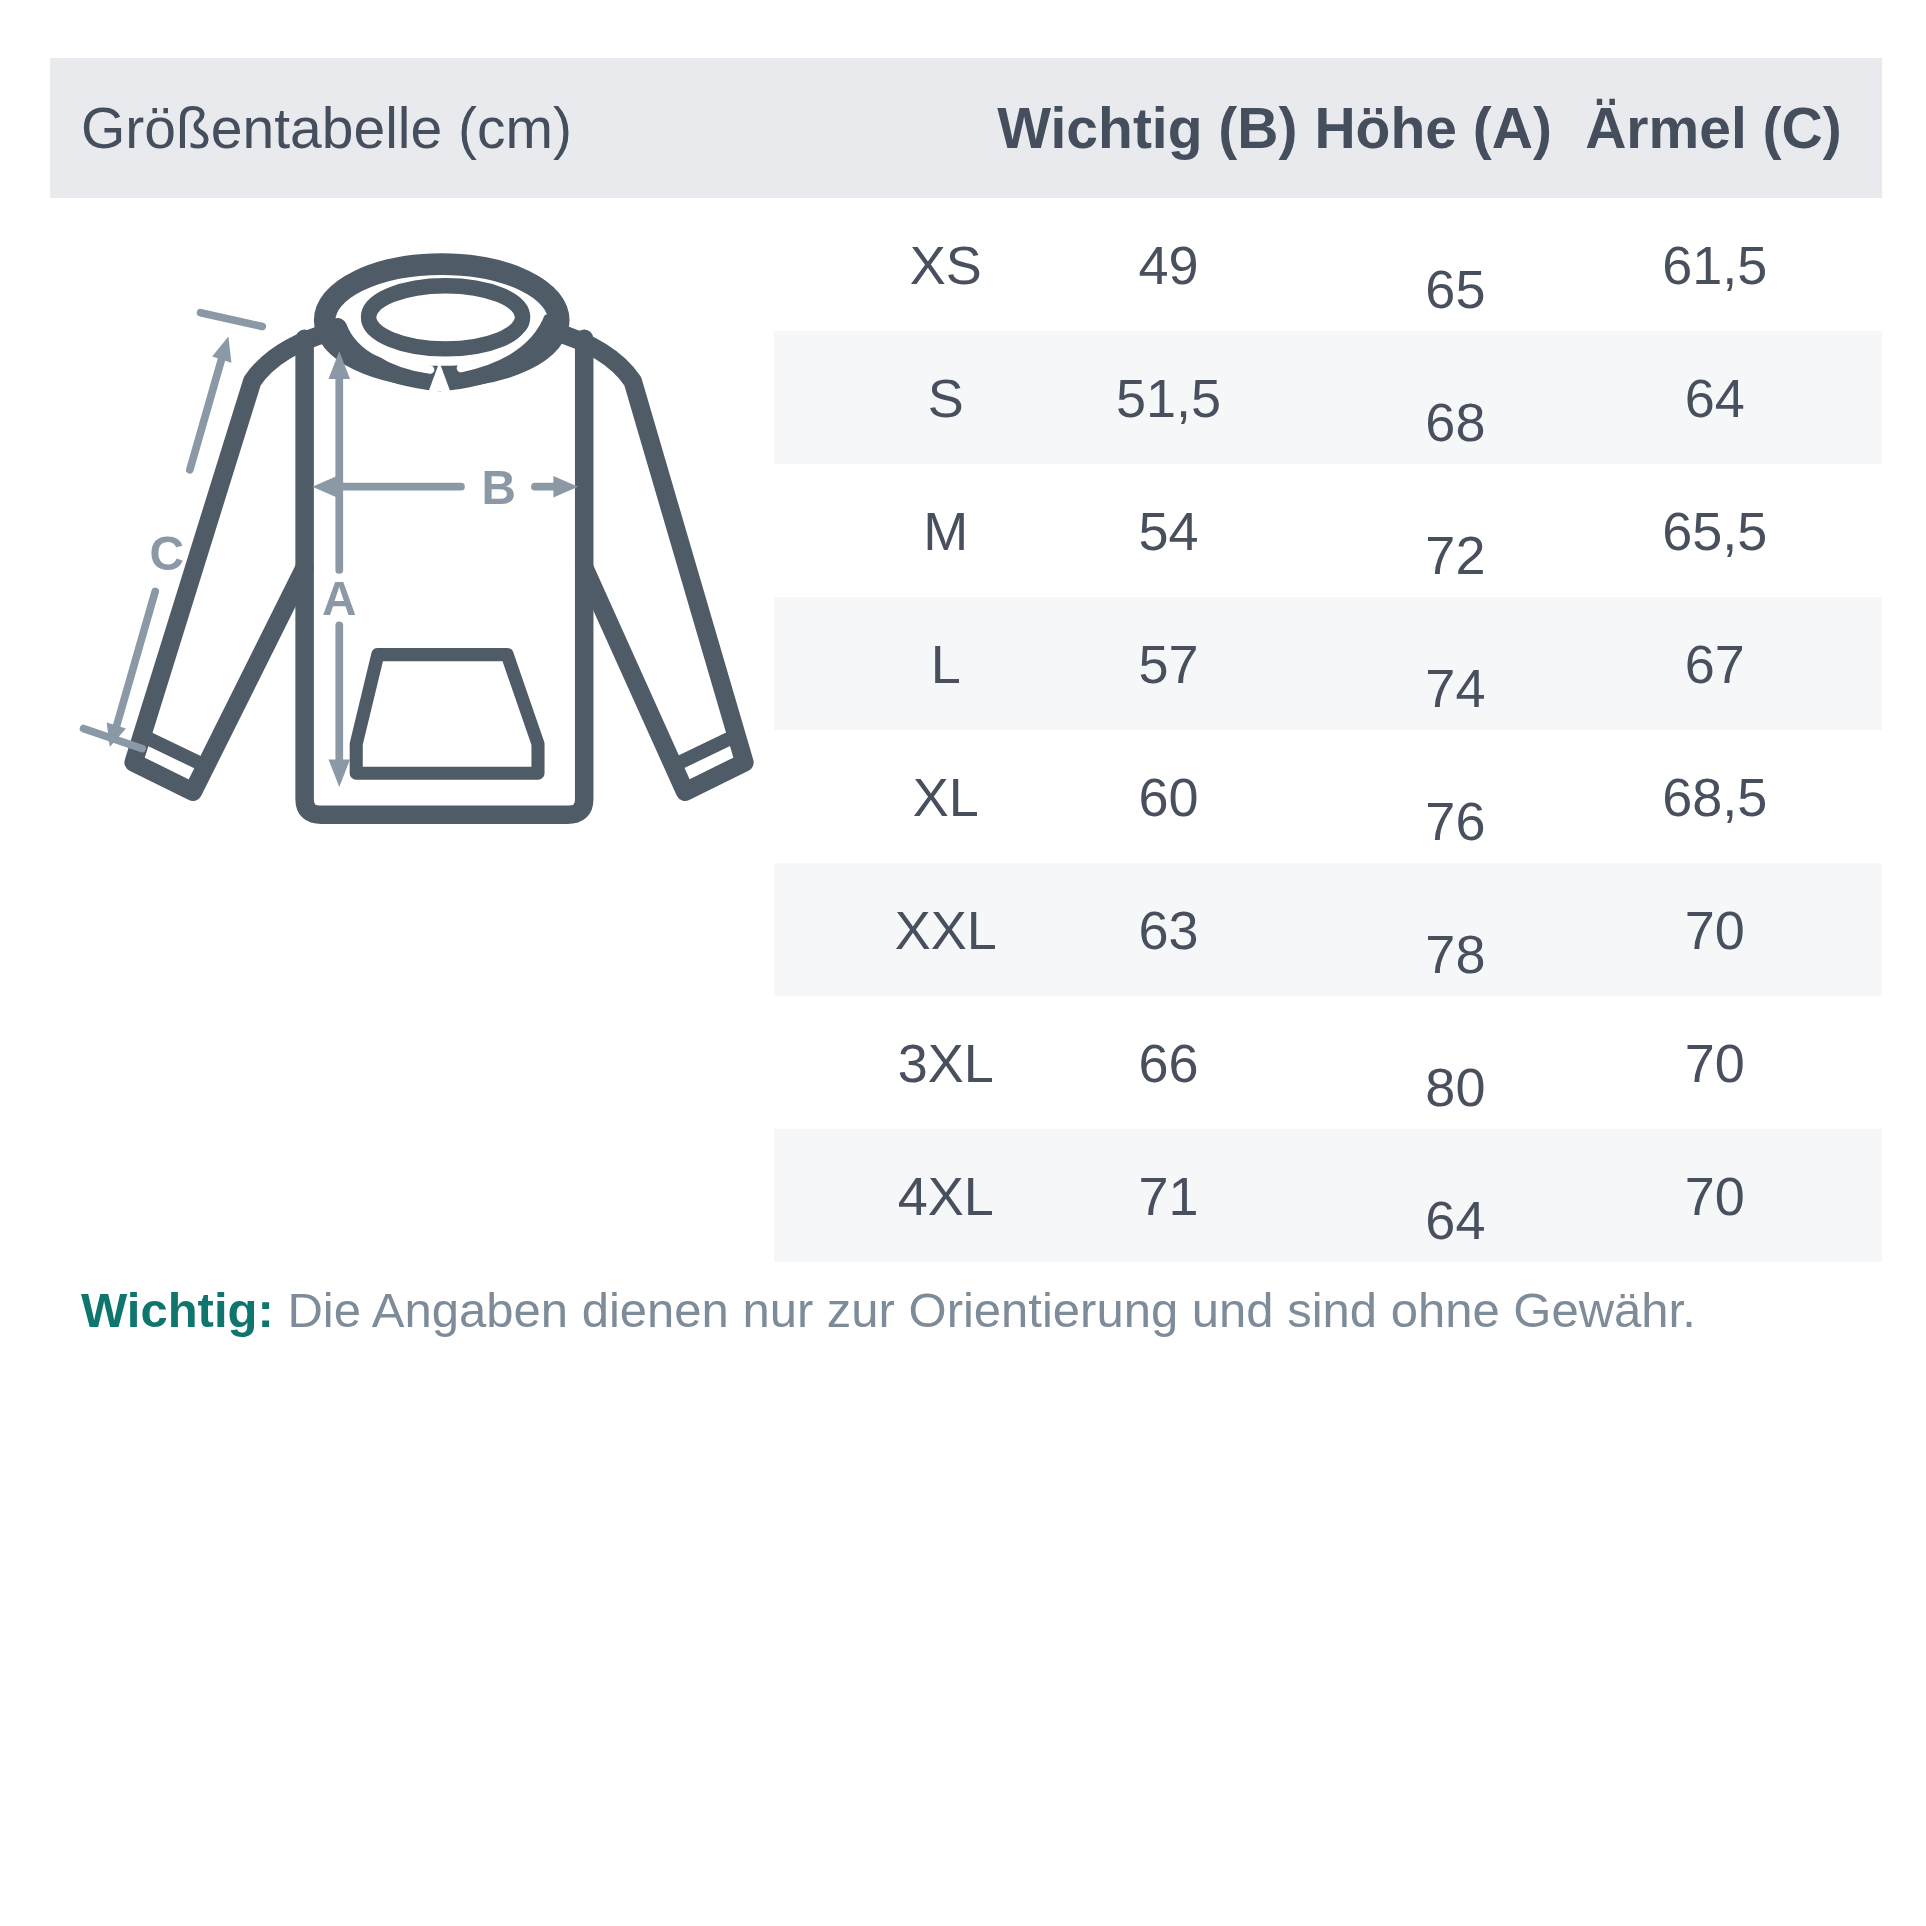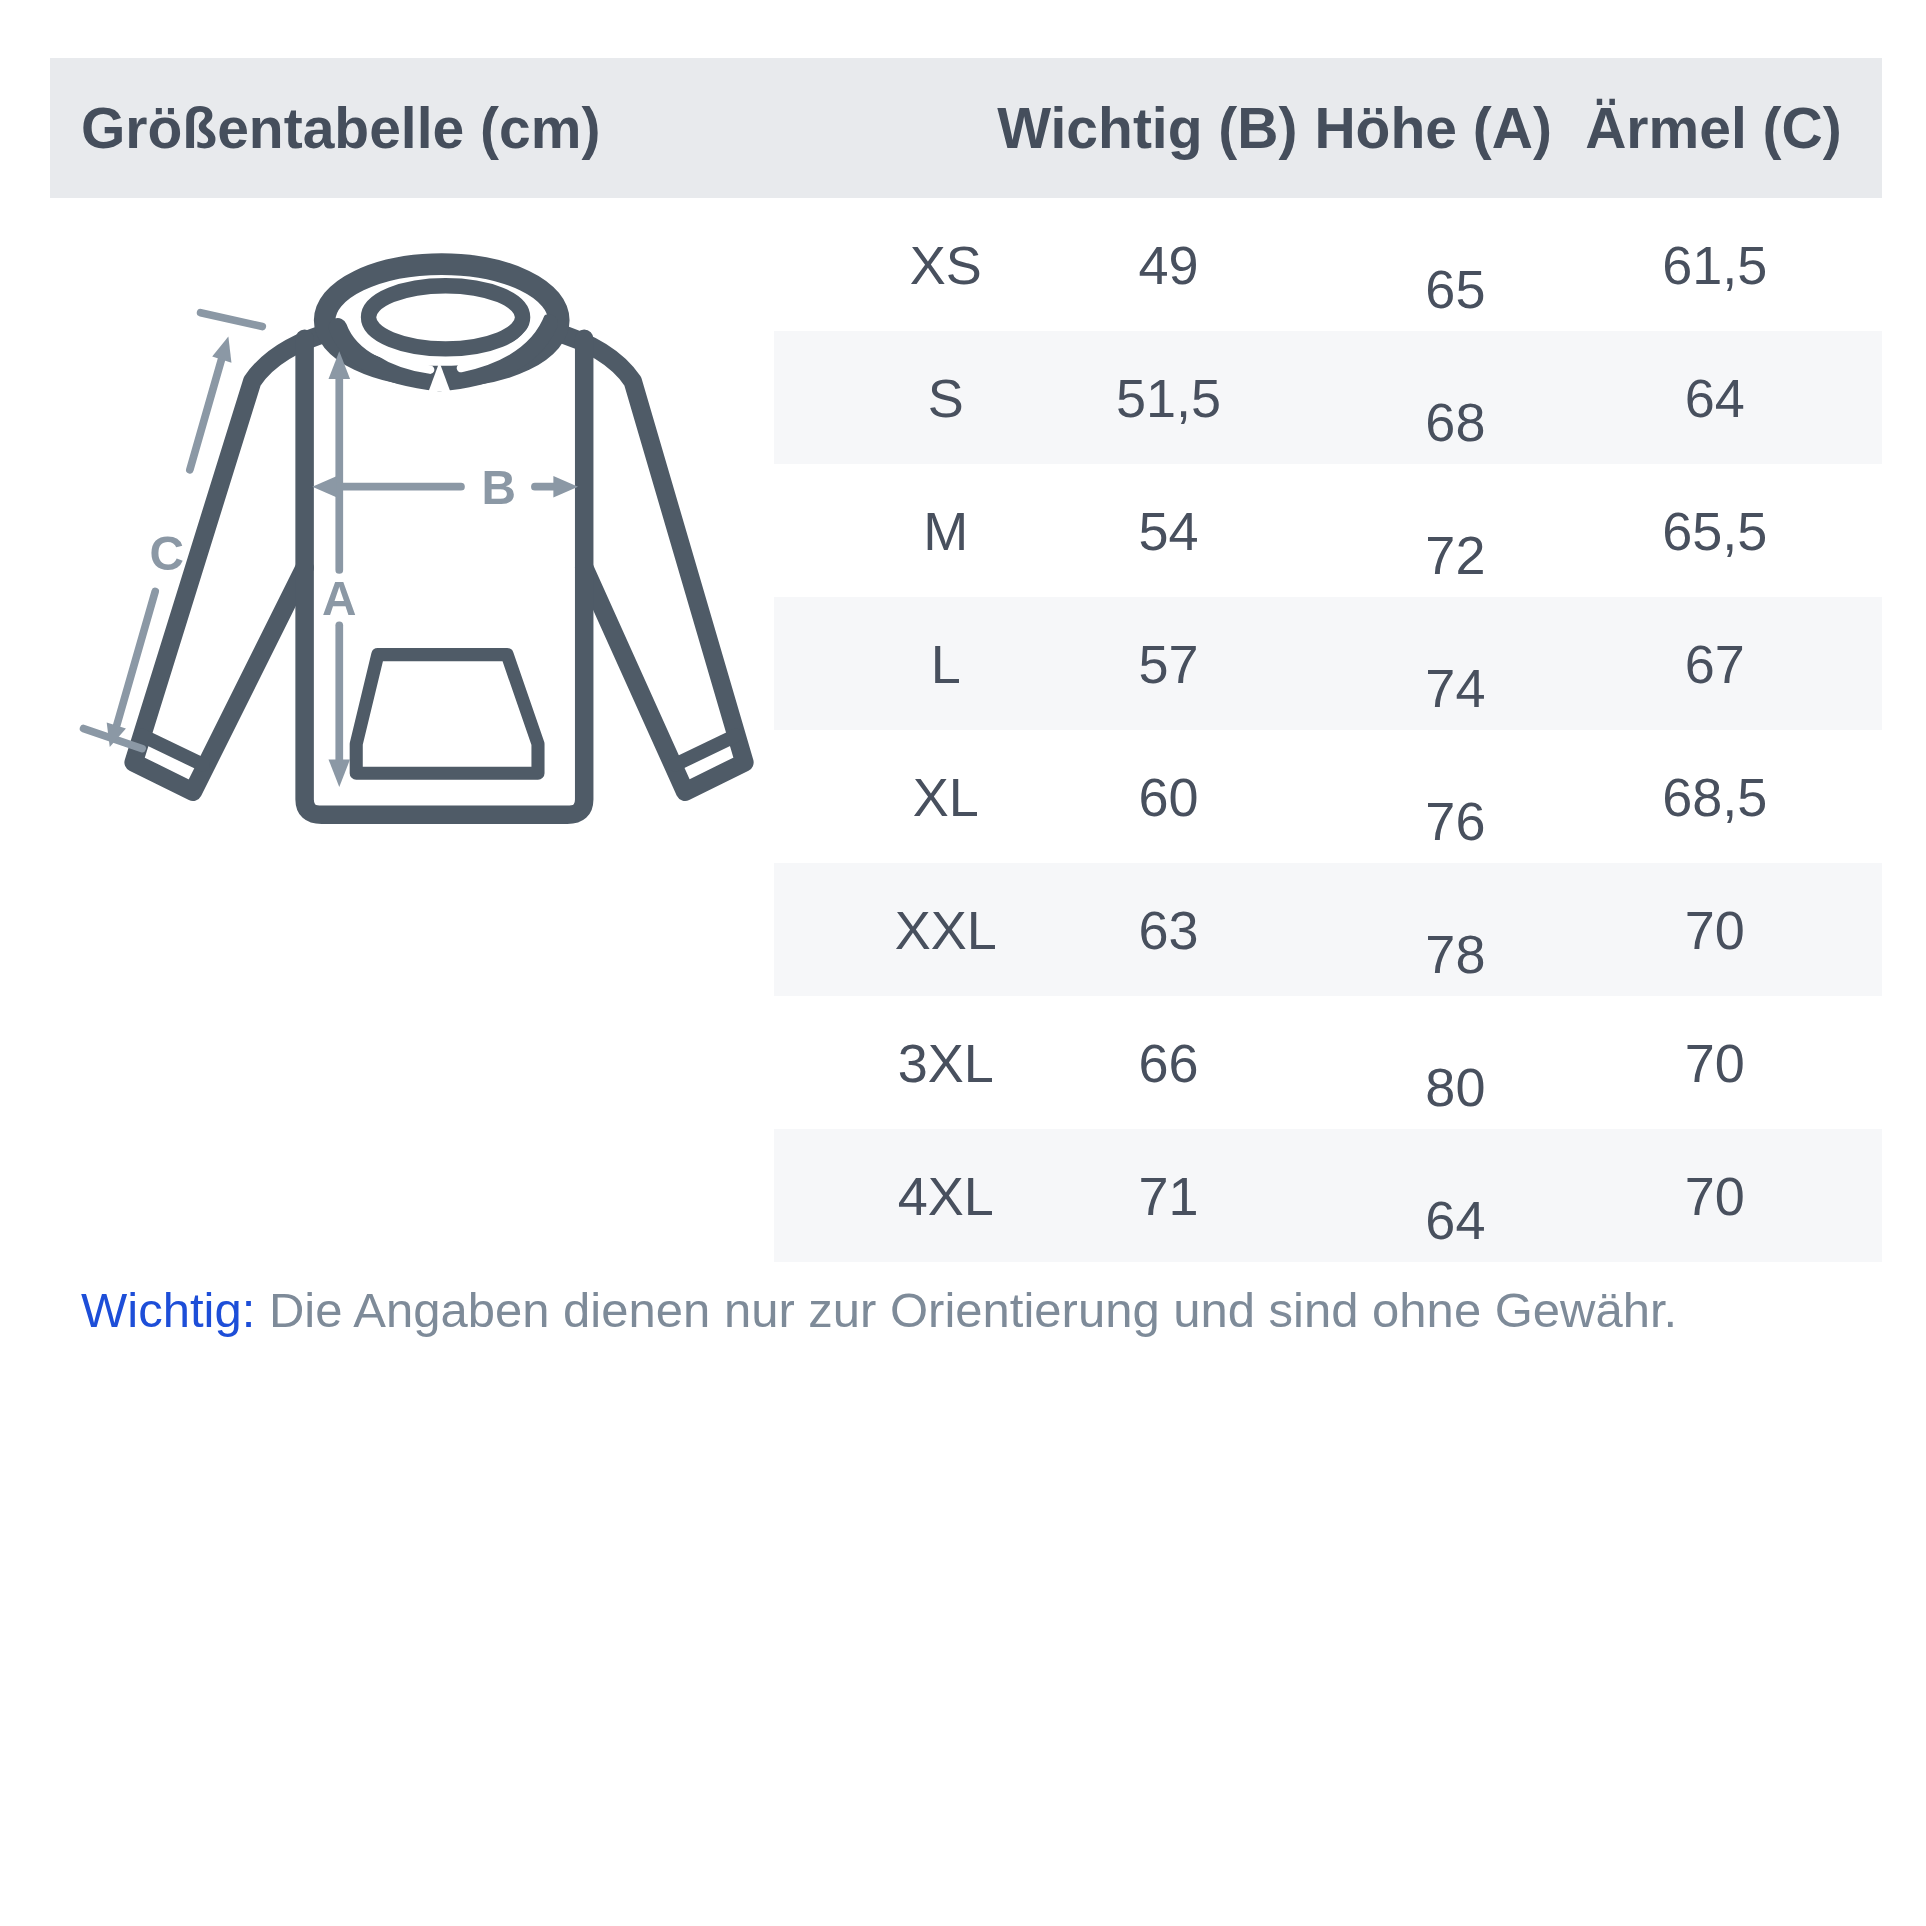--- a/index.html
+++ b/index.html
@@ -2,42 +2,42 @@
 <html style="font-size:12.3px"><head>
 <meta charset="utf-8">
 <style>
   html,body{margin:0;padding:0;background:#ffffff;}
   body{width:1926px;height:1926px;font-family:"Liberation Sans","DejaVu Sans",sans-serif;}
   .page{position:relative;width:1926px;height:1926px;background:#ffffff;overflow:hidden;}
 
   
   .chart-header{position:absolute;left:50px;top:58px;width:1832px;height:140px;background:#e8eaed;}
   .page-title{position:absolute;left:31px;top:50%;transform:translateY(-50%);
-    font-size:57px;font-weight:bold;color:#454e5c;white-space:nowrap;}
+    font-size:57px;font-weight:normal;color:#454e5c;white-space:nowrap;}
   .col-header{position:absolute;top:50%;transform:translate(-50%,-50%);
     font-size:57px;font-weight:bold;color:#454e5c;white-space:nowrap;}
   .col-breite{left:59.9%;} .col-hoehe{left:75.5%;} .col-aermel{left:90.8%;}
 
   
   .size-rows{position:absolute;left:774px;top:198px;width:1108px;}
   .size-row{position:relative;height:133px;}
   .size-row:nth-child(even){background:#f6f7f9;}
   .cell{position:absolute;top:50%;transform:translate(-50%,-50%);
     font-size:54px;color:#48505e;white-space:nowrap;text-align:center;}
   .c-size{left:15.5%;} .c-breite{left:35.6%;} .c-hoehe{left:61.5%;margin-top:24px;} .c-aermel{left:84.9%;}
 
   
   .diagram{position:absolute;left:62px;top:231px;width:724px;height:647px;}
   .dim-label{font-size:62px;font-weight:bold;fill:#8b98a5;text-anchor:middle;
     font-family:"Liberation Sans","DejaVu Sans",sans-serif;}
 
   
   .note{position:absolute;left:81px;top:1273px;width:1803px;margin:0;
     font-size:49px;line-height:74px;color:#7e8b99;}
-  .note strong{font-weight:normal;color:#1d4ed8;margin-top:20px;}
+  .note strong{font-weight:bold;color:#0f766e;margin-top:20px;}
 </style>
 </head>
 <body>
 
 <div class="page">
 
   <div class="chart-header">
     <span class="page-title">Größentabelle (cm)</span>
     <span class="col-header col-breite">Wichtig (B)</span>
     <span class="col-header col-hoehe">Höhe (A)</span>

